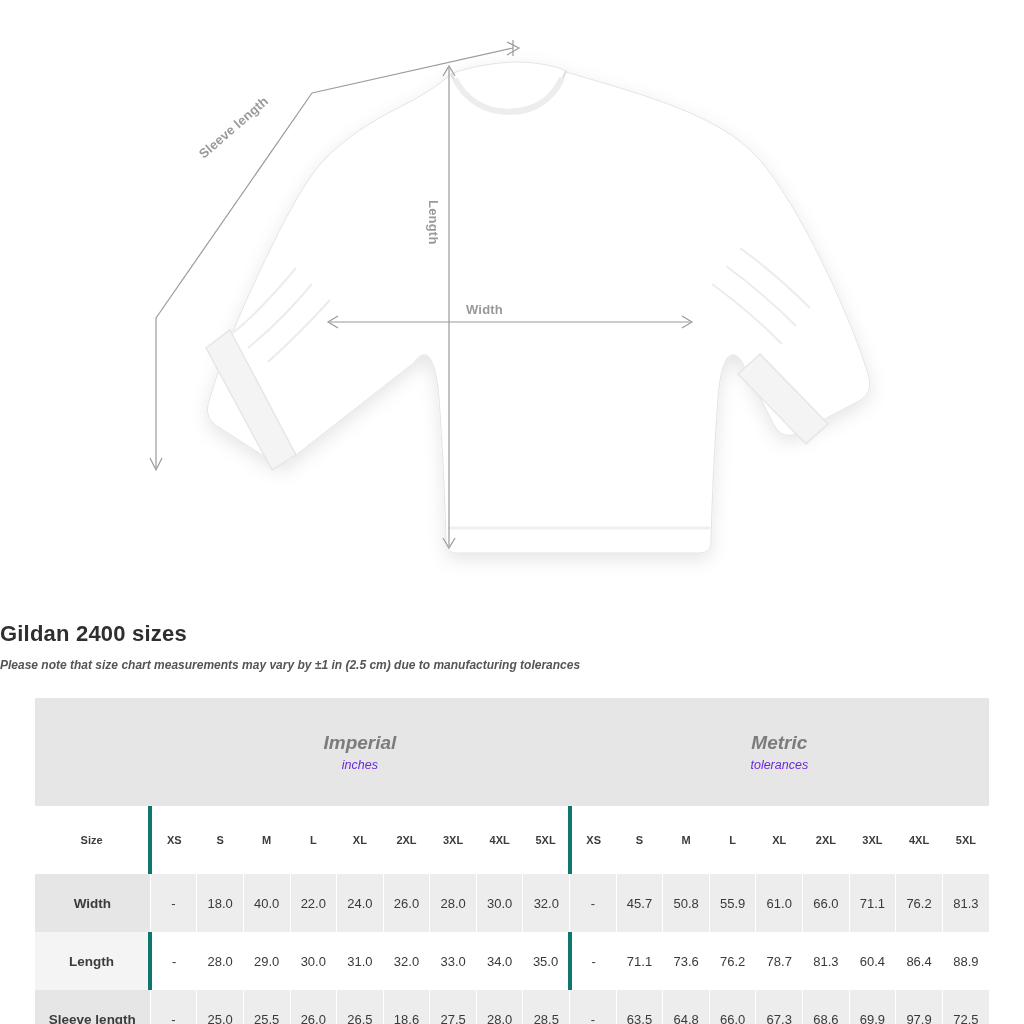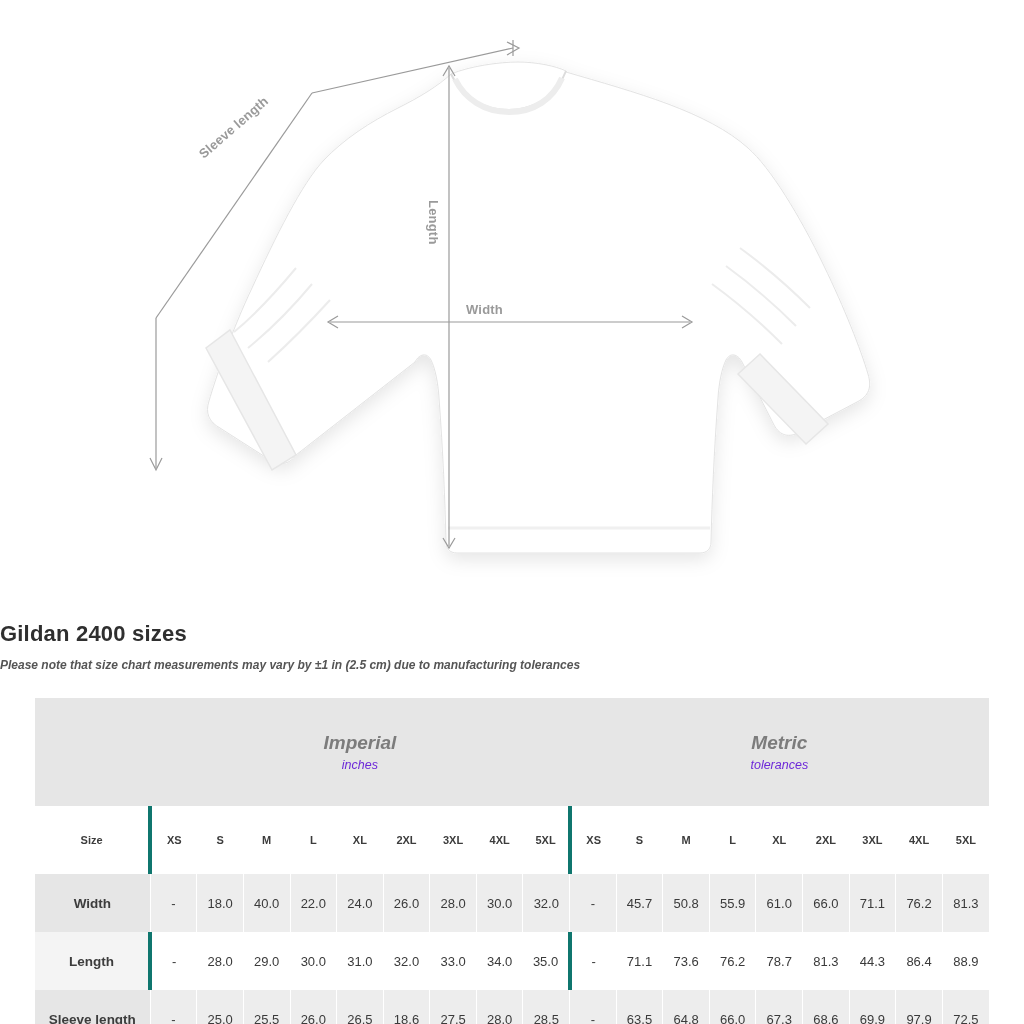--- a/index.html
+++ b/index.html
@@ -295,21 +295,21 @@
           <td class="cell">32.0</td>
           <td class="cell">33.0</td>
           <td class="cell">34.0</td>
           <td class="cell">35.0</td>
           <td class="cell sep">-</td>
           <td class="cell">71.1</td>
           <td class="cell">73.6</td>
           <td class="cell">76.2</td>
           <td class="cell">78.7</td>
           <td class="cell">81.3</td>
-          <td class="cell">44.3</td>
+          <td class="cell">60.4</td>
           <td class="cell">86.4</td>
           <td class="cell">88.9</td>
         </tr>
 
         <tr class="data-row alt">
           <td class="rowhead">Sleeve length</td>
           <td class="cell sep">-</td>
           <td class="cell">25.0</td>
           <td class="cell">25.5</td>
           <td class="cell">26.0</td>

